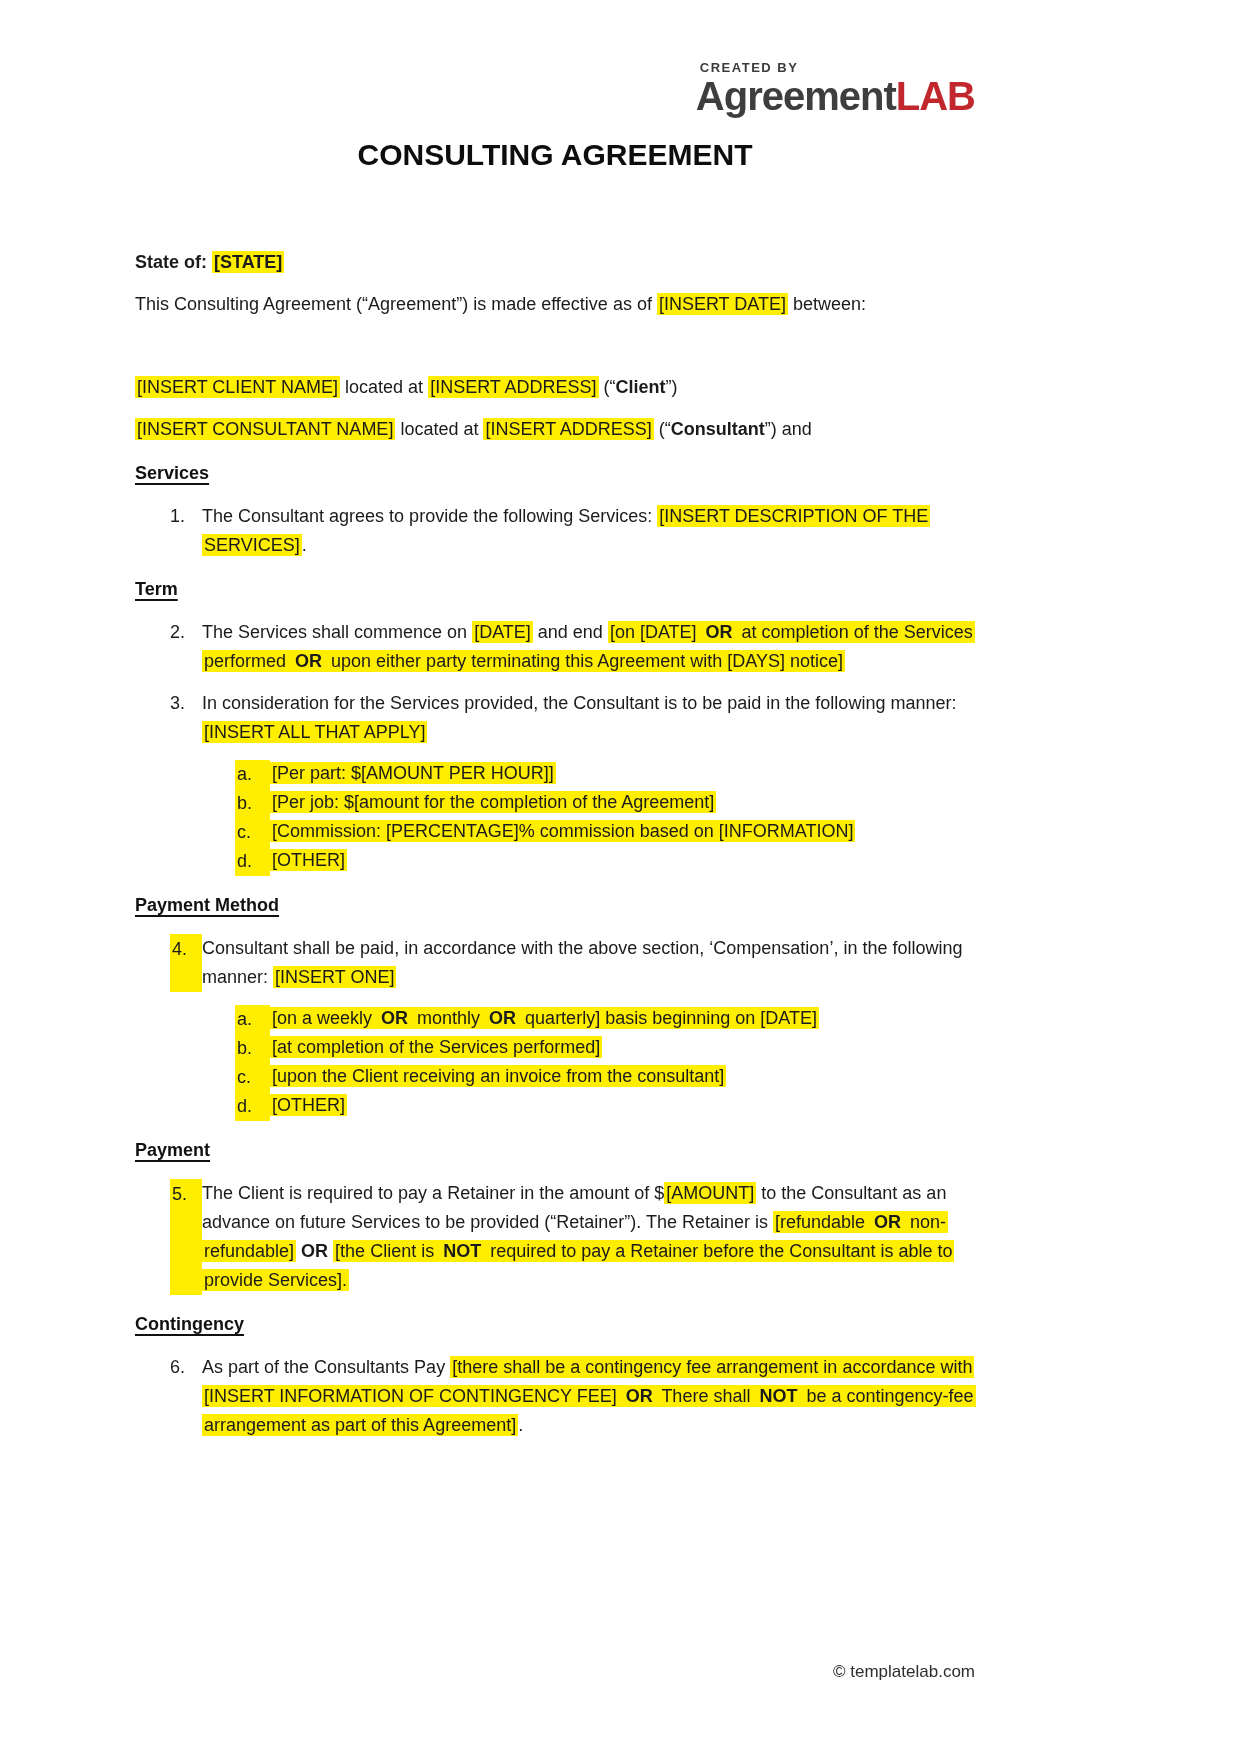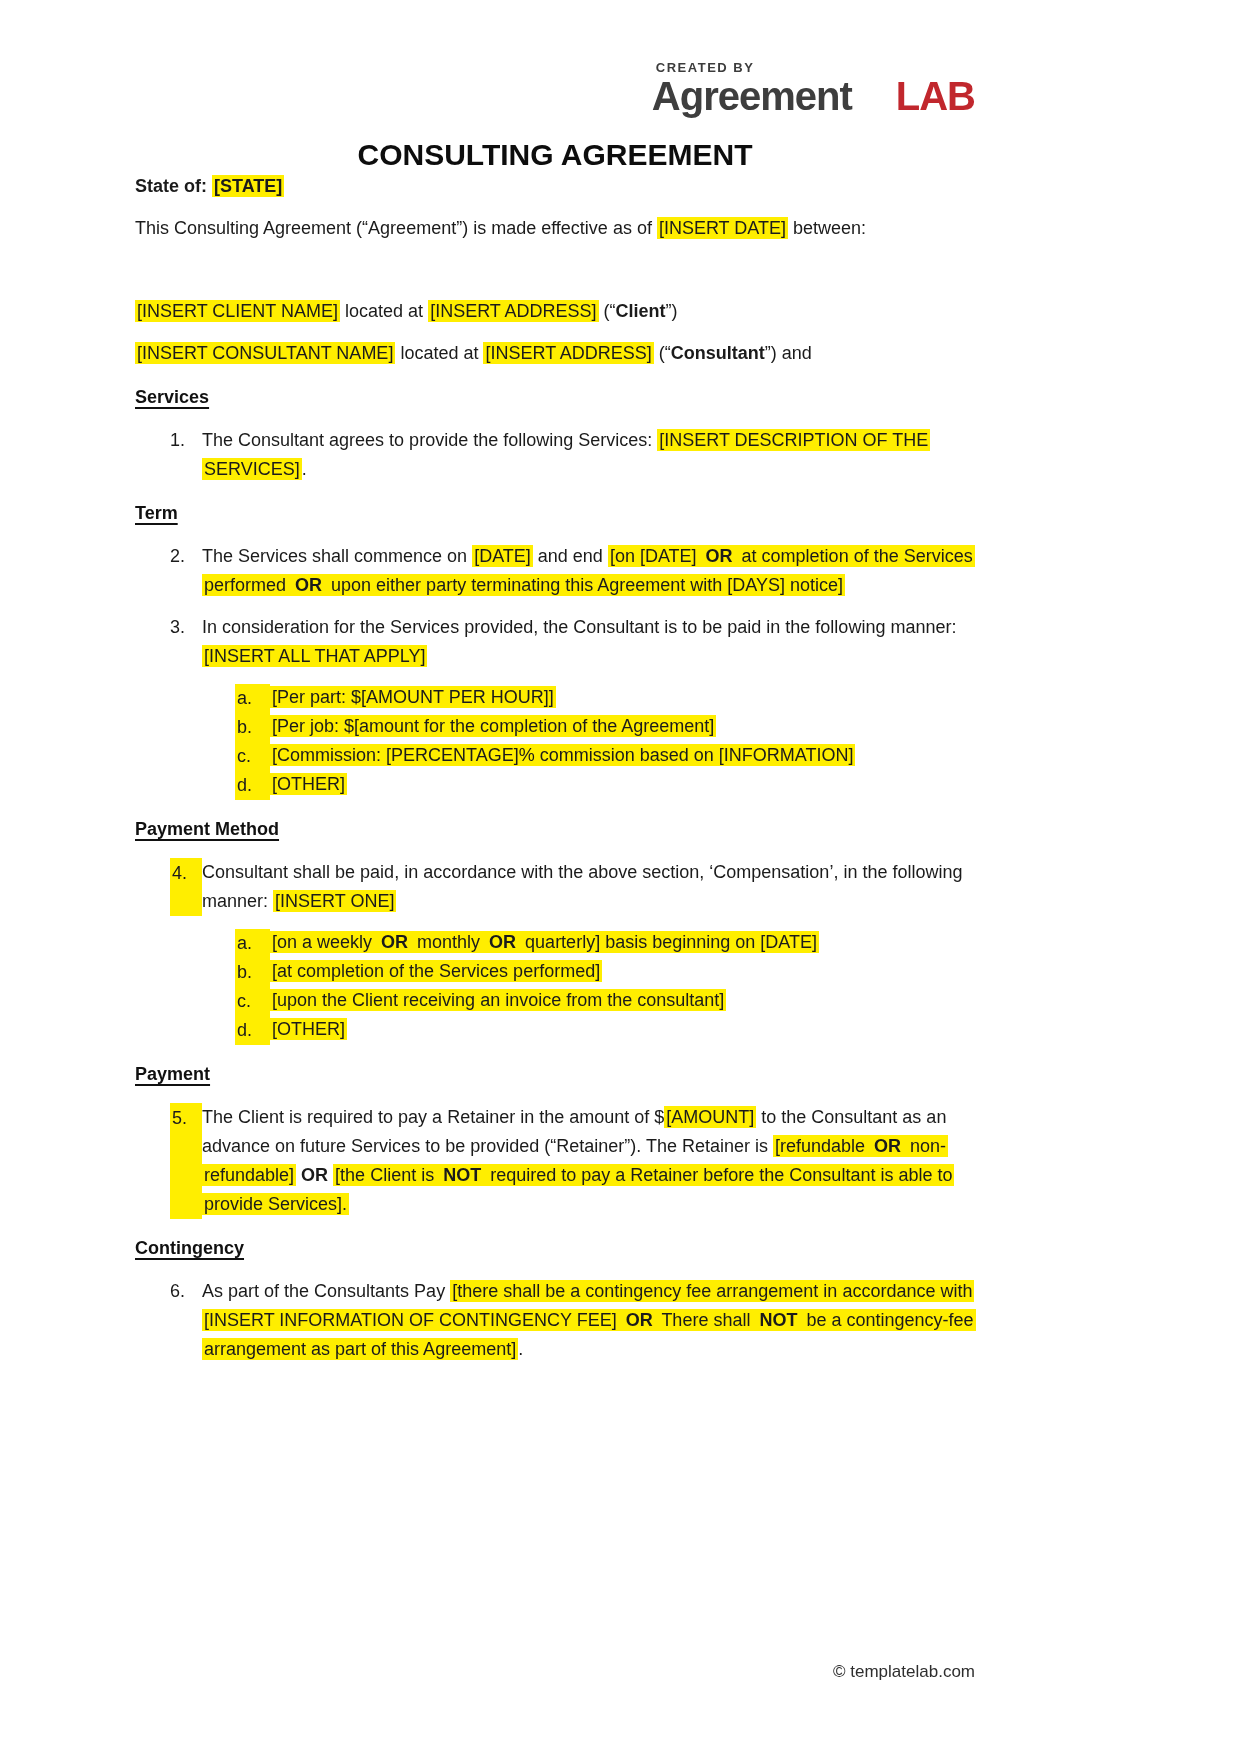--- a/index.html
+++ b/index.html
@@ -12,28 +12,28 @@
   .content { padding:0 265px 0 135px; }
   
   .logo-row { padding:60px 265px 0 135px; display:flex; justify-content:flex-end; }
   .logo { text-align:left; }
   .logo .created-by {
     font-size:13px; font-weight:bold; letter-spacing:1.5px; color:#3c3c3c;
     margin-bottom:1px; padding-left:4px;
   }
   .logo .brand-name { font-size:40px; font-weight:bold; letter-spacing:-1px; line-height:1; }
   .logo .brand-primary { color:var(--brand-primary,#3e3e3e); }
-  .logo .brand-accent { color:var(--brand-accent,#c1272d);margin-left:44px; }
+  .logo .brand-accent { color:var(--brand-accent,#c1272d); }
   
   .doc-title {
     margin-top:22px; text-align:center; font-size:30px; font-weight:bold;
     color:#0d0d0d; letter-spacing:0px;
   }
   
-  .doc { font-size:18px; line-height:29px; }
+  .doc { margin-top:76px; font-size:18px; line-height:29px; }
   .para { margin-bottom:13px; }
   .spacer { height:41px; }
   .heading {
     font-weight:bold; text-decoration:underline; text-decoration-thickness:2px;
     text-underline-offset:4px; margin:15px 0 14px 0; color:#111;
   }
   .li { display:flex; margin-bottom:13px; padding-left:35px; }
   .li .num { flex:0 0 32px; }
   .li .li-text { flex:1 1 auto; }
   .li.sub { padding-left:100px; margin-bottom:0; line-height:27px; }

